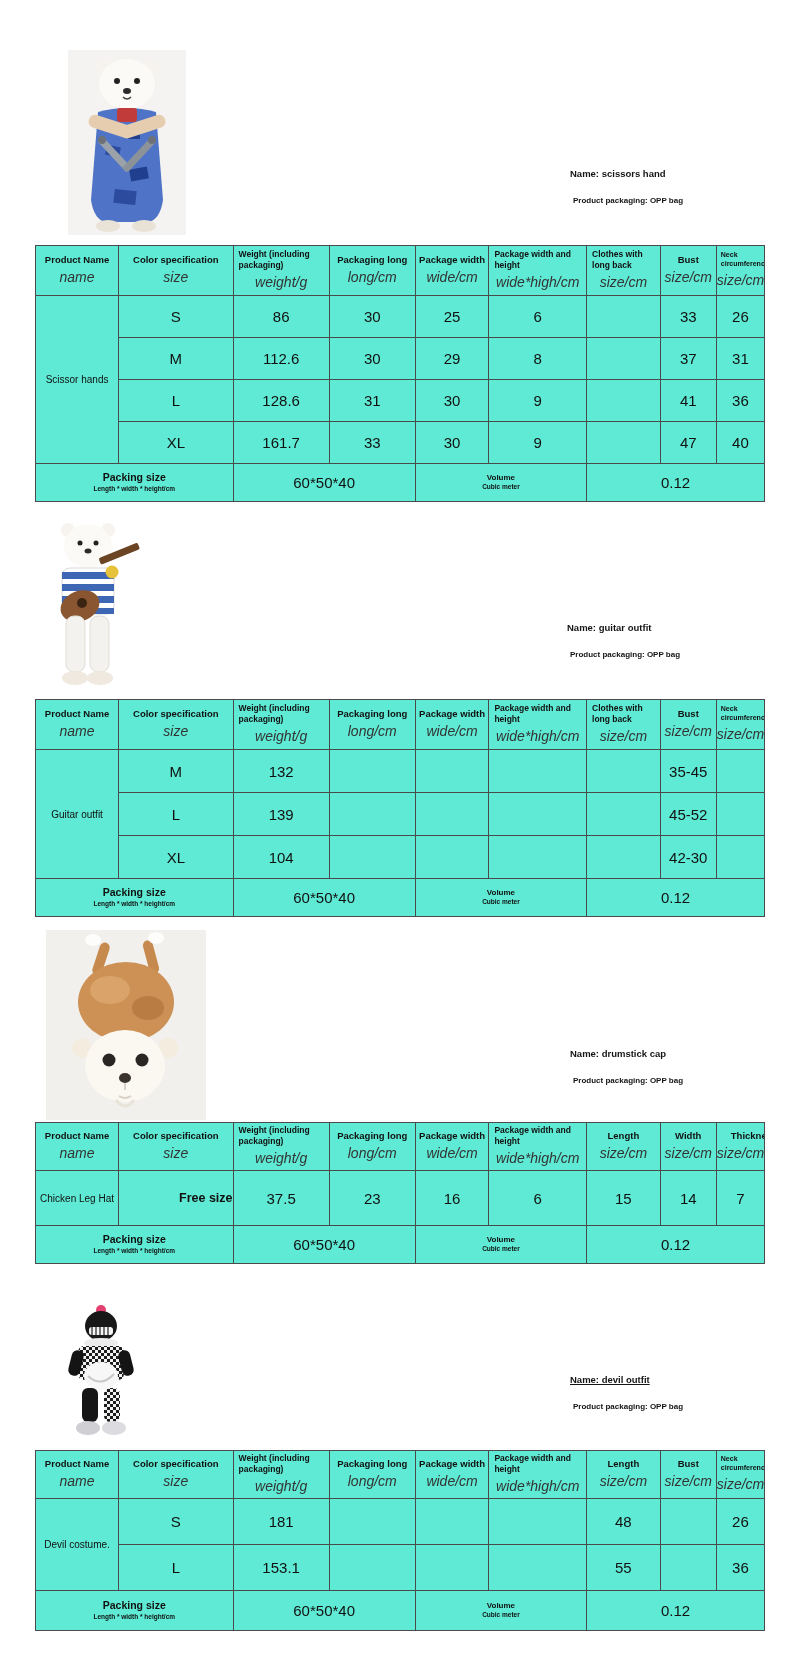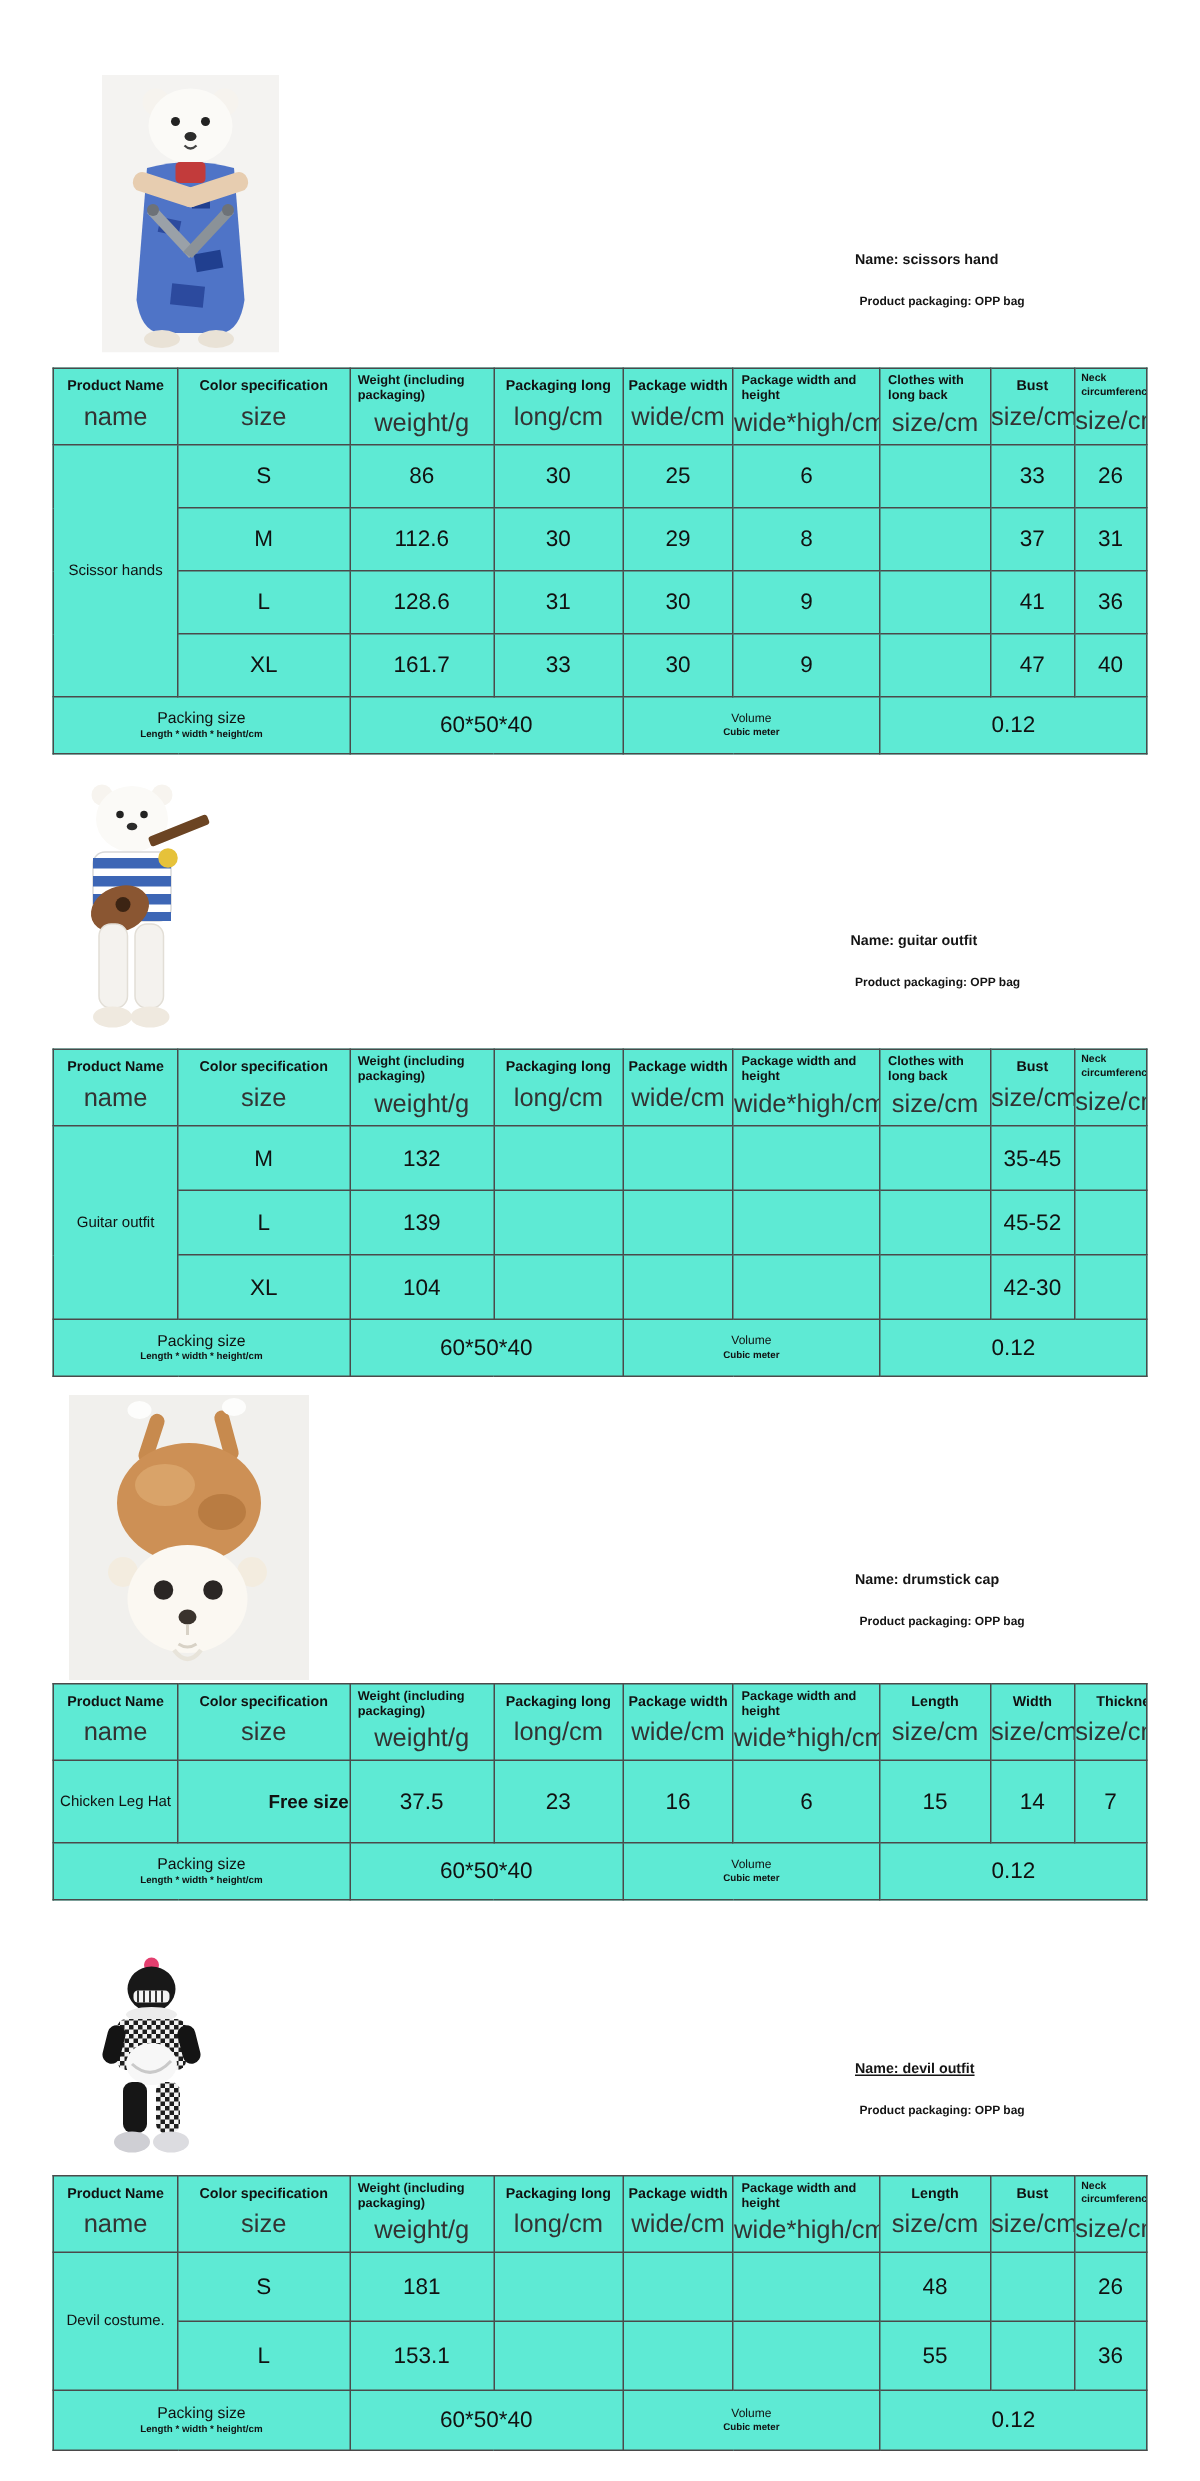--- a/index.html
+++ b/index.html
@@ -20,30 +20,30 @@
   .nl3{left:570px;top:1048px;} .pl3{left:573px;top:1076px;}
   .nl4{left:570px;top:1374px;text-decoration:underline;} .pl4{left:573px;top:1402px;}
 
   table.spec{position:absolute;left:35px;width:730px;border-collapse:collapse;table-layout:fixed;background:#5eead4;}
   .spec th,.spec td{border:1px solid #4a4a4a;text-align:center;vertical-align:middle;padding:0;overflow:hidden;}
   .c1{width:11.4%}.c2{width:15.7%}.c3{width:13.2%}.c4{width:11.8%}.c5{width:10.1%}
   .c6{width:13.4%}.c7{width:10.1%}.c8{width:7.7%}.c9{width:6.6%}
 
   .h-title{font-weight:700;font-size:9.5px;line-height:1.2;padding:2px 2px 1px;}
   .h-title.wrap{text-align:left;padding-left:5px;font-size:8.5px;}
-  .h-sub{font-weight:400;font-size:17px;color:#333;padding:3px 0 4px;}
+  .h-sub{font-weight:400;font-size:14px;color:#333;padding:3px 0 4px;font-style:italic;}
   .spec th:nth-child(9) .h-title{font-size:7px;line-height:1.25;text-align:left;padding-left:4px;}
   .t3 th:nth-child(9) .h-title{font-size:9.5px;text-align:center;padding-left:2px;margin-left:12px;}
 
   td.pname{font-weight:400;font-size:10px;}
   td.size{font-size:15px;}
   td.size.bold{font-weight:700;font-size:12.5px;text-align:right;}
   td.val{font-size:15px;}
   td.big-val{font-size:15px;}
-  .pk-title{font-weight:400;font-size:10.5px;line-height:1.3;}
+  .pk-title{font-weight:700;font-size:10.5px;line-height:1.3;}
   .pk-sub{font-weight:700;font-size:6.5px;line-height:1.3;}
 
   .t1{top:245px;} .t1 thead tr{height:50px;} .t1 tbody tr{height:42px;} .t1 tfoot tr{height:38px;}
   .t2{top:699px;} .t2 thead tr{height:50px;} .t2 tbody tr{height:43px;} .t2 tfoot tr{height:38px;}
   .t3{top:1122px;}.t3 thead tr{height:48px;} .t3 tbody tr{height:55px;} .t3 tfoot tr{height:38px;}
   .t4{top:1450px;}.t4 thead tr{height:48px;} .t4 tbody tr{height:46px;} .t4 tfoot tr{height:40px;}
 </style>
 </head>
 <body>
 

